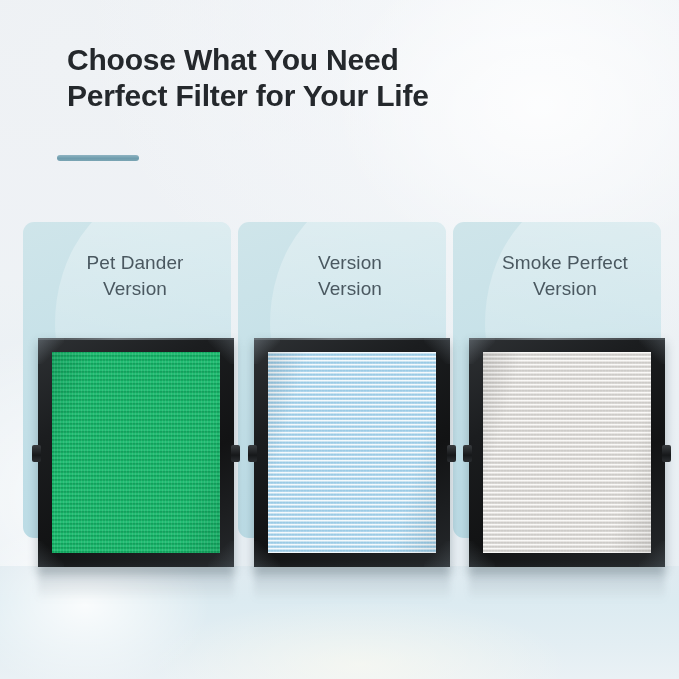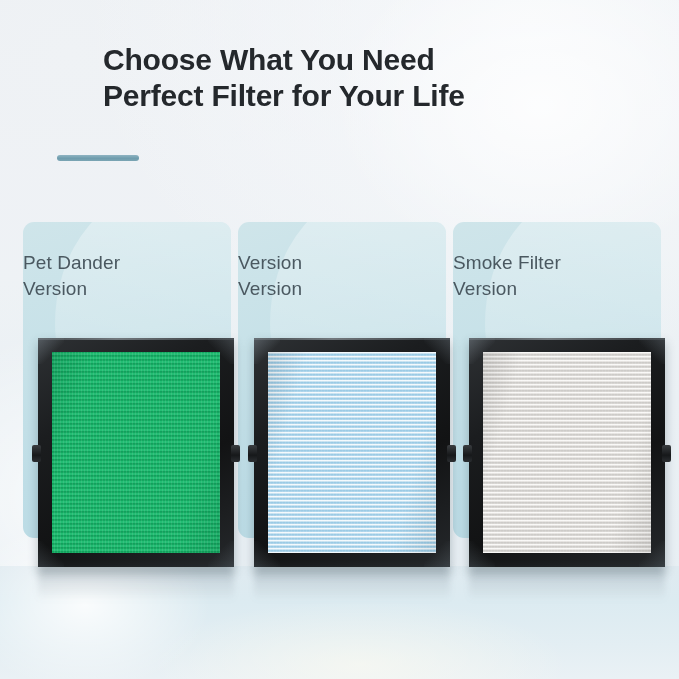--- a/index.html
+++ b/index.html
@@ -69,21 +69,21 @@
     position: absolute;
     left: 67px;
     top: 42px;
     width: 560px;
     color: #24282c;
     font-size: 30px;
     font-weight: bold;
     line-height: 36px;
     letter-spacing: -0.2px;
   }
-  .heading .line { display: block; white-space: nowrap; margin-left: 36px; }
+  .heading .line { display: block; white-space: nowrap; }
 
   .divider {
     position: absolute;
     left: 57px;
     top: 155px;
     width: 82px;
     height: 6px;
     border-radius: 3px;
     background: linear-gradient(180deg, #8fb4c2 0%, #6e9cad 55%, #7ba5b4 100%);
   }
@@ -124,23 +124,24 @@
     top: 120px;
     width: 230px;
     height: 220px;
     border-radius: 50%;
     border: 2px solid rgba(255,255,255,0.30);
     transform: rotate(-18deg);
   }
 
   .card-label {
     position: absolute;
-    left: 0;
+    left: 8px;
     top: 28px;
     width: 208px;
+    text-align: center;
     color: #4a5860;
     font-size: 19px;
     line-height: 26px;
     letter-spacing: 0.1px;
   }
   .card-label .lbl-line { display: block; }
 
   
   .filter {
     position: absolute;
@@ -305,21 +306,21 @@
       <div class="card-label">
         <span class="lbl-line">Version</span>
         <span class="lbl-line">Version</span>
       </div>
     </div>
 
     <div class="card card-3">
       <div class="swoosh"></div>
       <div class="swoosh2"></div>
       <div class="card-label">
-        <span class="lbl-line">Smoke Filter</span>
+        <span class="lbl-line">Smoke Perfect</span>
         <span class="lbl-line">Version</span>
       </div>
     </div>
 
   </div>
 
   <div class="filter filter-1">
     <div class="frame"></div>
     <div class="media media-green">
       <div class="pleats"></div>

